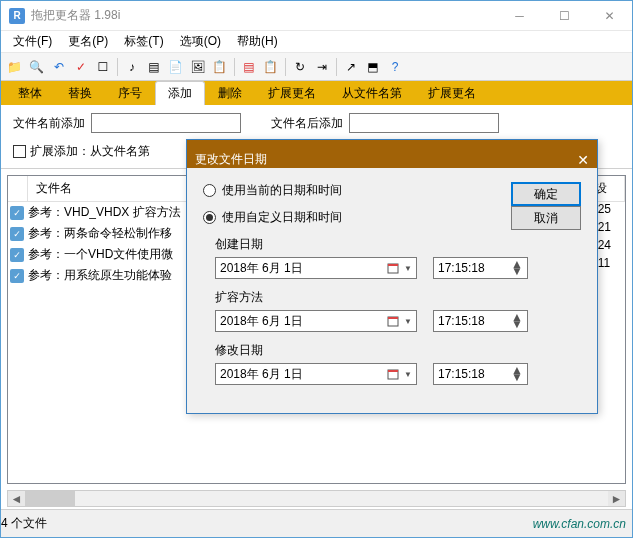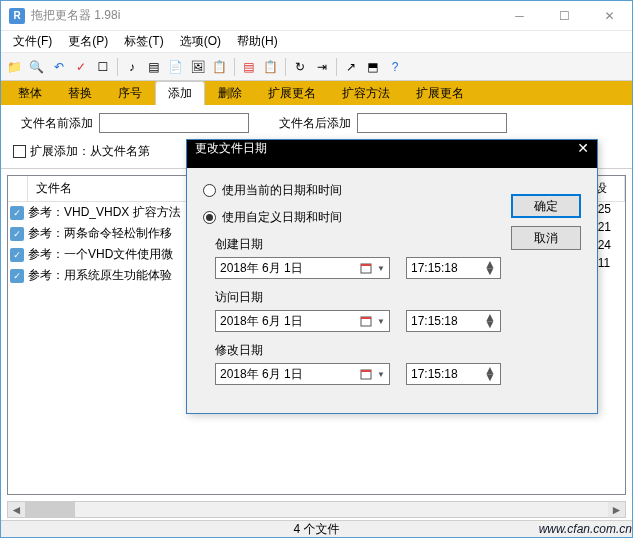--- a/index.html
+++ b/index.html
@@ -16,60 +16,60 @@
 
 .toolbar { height: 28px; display: flex; align-items: center; padding: 0 4px; gap: 2px; background: #f5f5f5; border-bottom: 1px solid #d0d0d0; }
 .toolbar .tool-btn { width: 20px; height: 20px; display: flex; align-items: center; justify-content: center; cursor: pointer; border-radius: 2px; }
 .toolbar .sep { width: 1px; height: 18px; background: #ccc; margin: 0 2px; }
 
 .tabs { display: flex; height: 24px; background: #eab308; padding: 0 4px; }
 .tab { padding: 3px 12px; cursor: pointer; border: 1px solid transparent; border-bottom: none; }
 .tab.active { background: #fff; border-color: #ccc; border-top-left-radius: 3px; border-top-right-radius: 3px; }
 
 .tab-content { padding: 8px 12px; display: flex; flex-wrap: wrap; gap: 10px; align-items: center; border-bottom: 1px solid #d0d0d0; }
-.field-row { display: flex; align-items: center; gap: 6px; margin-left: 8px; }
+.field-row { display: flex; align-items: center; gap: 6px; }
 .text-input { border: 1px solid #7a7a7a; height: 20px; padding: 0 4px; width: 150px; background: #fff; }
 .checkbox-row { display: flex; align-items: center; gap: 4px; width: 100%; }
 .checkbox { width: 13px; height: 13px; border: 1px solid #333; background: #fff; }
 
 .file-area { flex: 1; padding: 6px; display: flex; position: relative; }
 .file-list { border: 1px solid #828790; flex: 1; background: #fff; position: relative; }
 .file-header { display: flex; background: #fff; border-bottom: 1px solid #e0e0e0; }
 .file-header .col { padding: 4px 8px; border-right: 1px solid #e0e0e0; }
 .file-row { display: flex; align-items: center; padding: 2px 2px; }
 .file-row .check-icon { width: 14px; height: 14px; background: #5a9fd4; border-radius: 2px; display: flex; align-items: center; justify-content: center; color: #fff; font-size: 9px; margin-right: 4px; }
 .file-row .name { flex: 1; white-space: nowrap; overflow: hidden; }
 .date-col-hdr { position: absolute; right: 10px; top: 0; padding: 4px 8px; }
 .date-vals { position: absolute; right: 10px; top: 24px; }
 .date-vals div { padding: 2px 4px; height: 18px; }
 
-.statusbar { height: 17px; border-top: 1px solid #d0d0d0; display: flex; align-items: center; justify-content: center; position: relative; background: #f0f0f0; }
-.statusbar .watermark { position: absolute; right: 0; color: #0f172a; font-style: italic; margin-left: 48px; }
+.statusbar { height: 28px; border-top: 1px solid #d0d0d0; display: flex; align-items: center; justify-content: flex-start; position: relative; background: #f0f0f0; }
+.statusbar .watermark { position: absolute; right: 6px; color: #0f766e; font-style: italic; margin-left: 48px; }
 
 .h-scrollbar { height: 17px; border: 1px solid #ccc; margin: 0 6px 2px 6px; background: #f0f0f0; display: flex; }
 .h-scrollbar .arrow { width: 17px; display: flex; align-items: center; justify-content: center; background: #e8e8e8; color: #666; cursor: pointer; }
 .h-scrollbar .track { flex: 1; position: relative; }
 .h-scrollbar .thumb { position: absolute; left: 0; top: 0; height: 100%; width: 50px; background: #cdcdcd; }
 
 
 .dialog { position: absolute; left: 186px; top: 139px; width: 412px; background: #f0f0f0; border: 1px solid #3a7fbf; box-shadow: 2px 2px 8px rgba(0,0,0,0.2); }
-.dialog-titlebar { height: 28px; background: #000000; color: #fff; display: flex; align-items: flex-start; padding: 0 8px; }
+.dialog-titlebar { height: 28px; background: #a16207; color: #fff; display: flex; align-items: flex-end; padding: 0 8px; }
 .dialog-titlebar .dtitle { flex: 1; }
 .dialog-titlebar .close { cursor: pointer; font-size: 14px; }
 .dialog-body { padding: 14px 16px; }
 .radio-row { display: flex; align-items: center; gap: 6px; margin-bottom: 10px; }
 .radio { width: 13px; height: 13px; border: 1px solid #333; border-radius: 50%; background: #fff; display: flex; align-items: center; justify-content: center; }
 .radio.checked::after { content: ""; width: 7px; height: 7px; background: #333; border-radius: 50%; }
 .btn { width: 70px; height: 24px; border: 1px solid #7a7a7a; background: #e1e1e1; cursor: pointer; display: flex; align-items: center; justify-content: center; }
 .btn.primary { border: 2px solid #0078d7; }
-.btn-stack { position: absolute; right: 16px; top: 26px; display: flex; flex-direction: column; gap: 8px; }
+.btn-stack { position: absolute; right: 16px; top: 14px; display: flex; flex-direction: column; }
 .date-group-label { margin: 10px 0 4px 12px; }
 .date-row { display: flex; gap: 16px; margin-left: 12px; }
 .date-picker, .time-picker { border: 1px solid #7a7a7a; height: 22px; background: #fff; display: flex; align-items: center; padding: 0 4px; }
-.date-picker { width: 175px; justify-content: space-between; }
+.date-picker { width: 202px; justify-content: space-between; }
 .time-picker { width: 95px; justify-content: space-between; }
 .spinner { display: flex; flex-direction: column; line-height: 7px; font-size: 7px; color: #555; }
 .cal-icon { width: 14px; height: 14px; display: flex; align-items: center; justify-content: center; }
 .cal-icon svg { width: 12px; height: 12px; }
 .dropdown-arrow { color: #555; font-size: 8px; margin-left: 4px; }
 </style>
 </head>
 <body>
 
 <div class="window">
@@ -114,21 +114,21 @@
     <div class="tool-btn" style="color:#1e6fd6">?</div>
   </div>
 
   <div class="tabs">
     <div class="tab">整体</div>
     <div class="tab">替换</div>
     <div class="tab">序号</div>
     <div class="tab active">添加</div>
     <div class="tab">删除</div>
     <div class="tab">扩展更名</div>
-    <div class="tab">扩容方法</div>
+    <div class="tab">从文件名第</div>
     <div class="tab">扩展更名</div>
   </div>
 
   <div class="tab-content">
     <div class="field-row">
       <span>文件名前添加</span>
       <input class="text-input" style="">
     </div>
     <div class="field-row" style="margin-left:20px">
       <span>文件名后添加</span>
@@ -226,21 +226,21 @@
         </div>
         <div class="time-picker">
           <span>17:15:18</span>
           <span class="spinner">
               <span>▲</span>
               <span>▼</span>
             </span>
         </div>
       </div>
 
-      <div class="date-group-label">访问日期</div>
+      <div class="date-group-label">扩容方法</div>
       <div class="date-row">
         <div class="date-picker">
           <span>2018年 6月 1日</span>
           <span style="display:flex;align-items:center">
             <span class="cal-icon">
                 <svg viewBox="0 0 12 12">
                   <rect x="1" y="2" width="10" height="9" fill="none" stroke="#555"></rect>
                   <rect x="1" y="2" width="10" height="2" fill="#d44"></rect>
                 </svg>
               </span>

